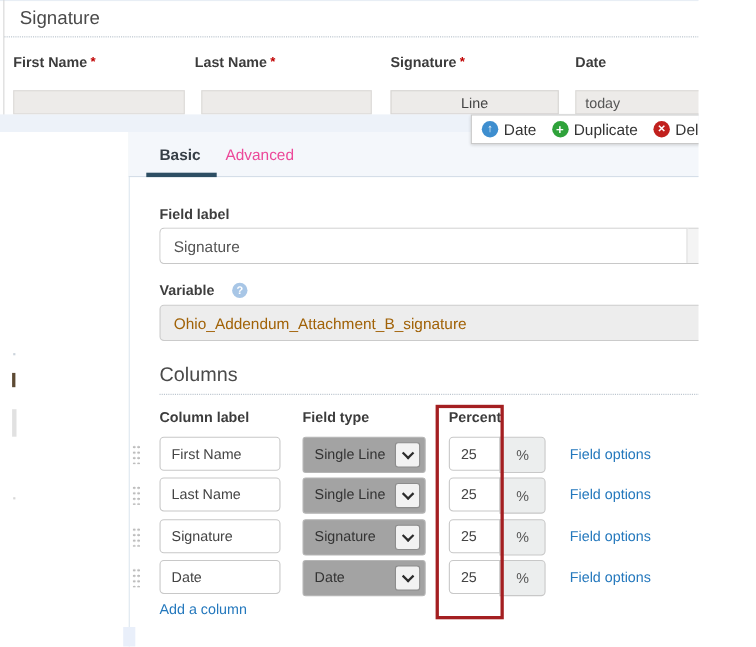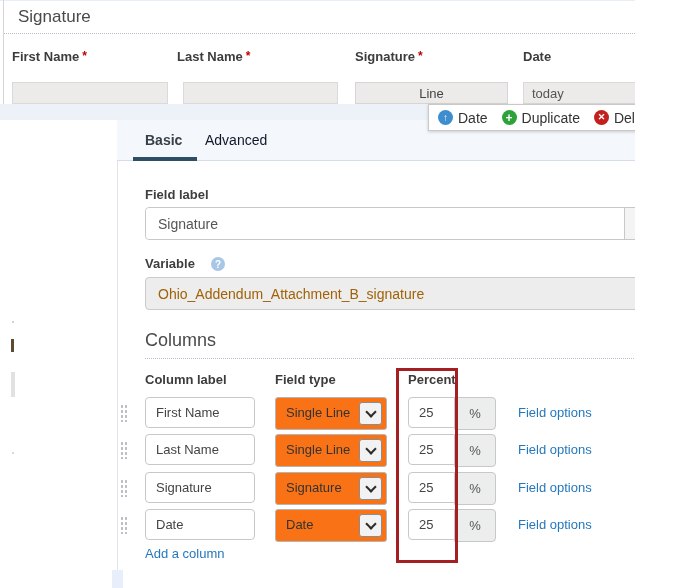--- a/index.html
+++ b/index.html
@@ -34,21 +34,21 @@
     display:inline-flex;align-items:center;justify-content:center;line-height:1;}
   .ic-done{background:#3e8ecf;}
   .ic-dup{background:#2ea23a;font-size:12px;}
   .ic-del{background:#c1201d;font-size:9px;}
 
   
   .panel{left:117px;top:120px;width:570px;height:468px;background:#fff;border-left:1px solid #dde6ef;}
   .tabbar{left:117px;top:120px;width:570px;height:41px;background:#f4f7fb;border-bottom:1px solid #d5dee8;}
   .tab{top:132px;font-size:14px;cursor:pointer;}
   .tab-basic{left:145px;font-weight:bold;color:#373f47;}
-  .tab-adv{left:205px;color:#0f172a;}
+  .tab-adv{left:205px;color:#ec4899;}
   .tab-underline{left:133px;top:157px;width:64px;height:4px;background:#2d4e63;}
 
   .frm-label{font-size:13px;font-weight:bold;color:#3e3e3e;}
   .sec-title{font-size:18px;color:#4a4a4a;}
   .dotted{border-top:1px dotted #b5bfc9;}
 
   .fl-group{left:145px;top:207px;width:517px;height:33px;border:1px solid #c8c8c8;border-radius:4px;background:#fff;}
   .fl-input{position:absolute;left:0;top:0;width:480px;height:31px;border:none;outline:none;
     font-family:"Liberation Sans",sans-serif;font-size:14px;color:#555;padding:0 12px;border-radius:4px 0 0 4px;box-sizing:border-box;}
   .fl-addon{position:absolute;right:0;top:0;width:36px;height:31px;background:#f4f4f4;border-left:1px solid #c8c8c8;
@@ -61,21 +61,21 @@
     font-family:"Liberation Sans",sans-serif;font-size:14px;color:#a16207;padding:0 12px;}
 
   .th{top:372px;font-size:13px;font-weight:bold;color:#3c3c3c;}
 
   .col-row{left:117px;width:570px;height:31px;}
   .grip{position:absolute;left:3px;top:7px;width:8px;height:18px;cursor:grab;
     background-image:radial-gradient(circle,#bdbdbd 1.1px,transparent 1.3px);background-size:4px 5px;}
   .ri{position:absolute;top:0;height:31px;border:1px solid #c8c8c8;border-radius:4px;background:#fff;
     font-family:"Liberation Sans",sans-serif;font-size:13px;color:#444;padding:0 10px;box-sizing:border-box;outline:none;}
   .label-in{left:28px;width:110px;}
-  .sel{position:absolute;left:158px;top:0;width:110px;height:31px;border:1px solid #b5b5b5;border-radius:3px;background:#f97316;cursor:pointer;}
+  .sel{position:absolute;left:158px;top:0;width:110px;height:31px;border:1px solid #b5b5b5;border-radius:3px;background:#a3a3a3;cursor:pointer;}
   .sel-txt{position:absolute;left:10px;top:0;line-height:29px;font-size:13px;color:#333;}
   .sel-btn{position:absolute;right:4px;top:4px;width:21px;height:21px;border:1px solid #8c8c8c;border-radius:3px;background:#f2f2f2;
     display:flex;align-items:center;justify-content:center;}
   .chev{display:inline-block;width:6px;height:6px;border-right:2px solid #2b2b2b;border-bottom:2px solid #2b2b2b;
     transform:rotate(45deg);margin-top:-3px;}
   .pct-in{left:291px;width:47px;border-radius:4px 0 0 4px;}
   .pct-addon{position:absolute;left:337px;top:0;width:40px;height:31px;background:#eceeee;border:1px solid #c8c8c8;
     border-radius:0 4px 4px 0;font-size:13px;color:#555;display:flex;align-items:center;justify-content:center;}
   .link{color:#2478bd;font-size:13px;text-decoration:none;cursor:pointer;}
   .fo{position:absolute;left:401px;top:0;line-height:31px;}

